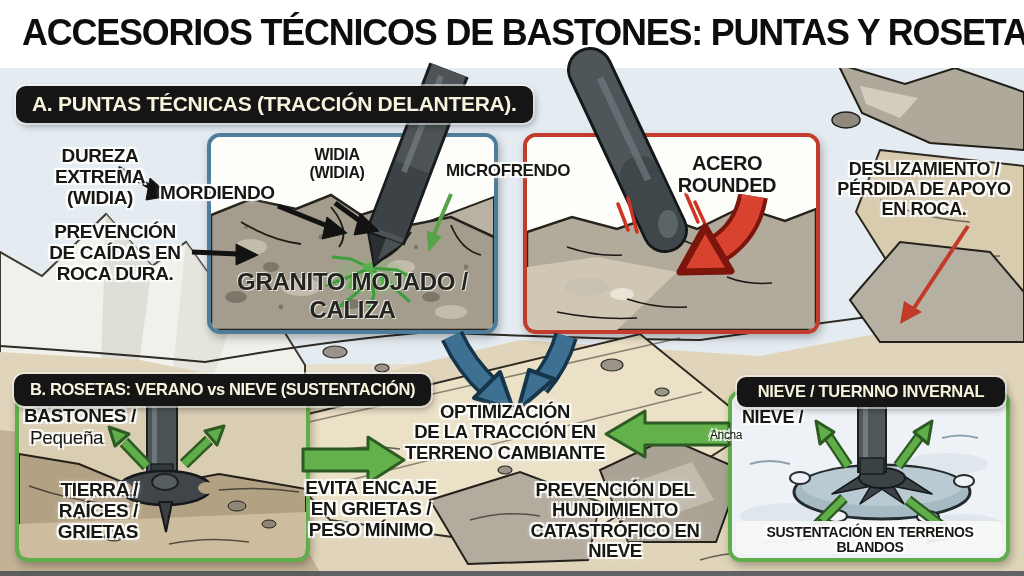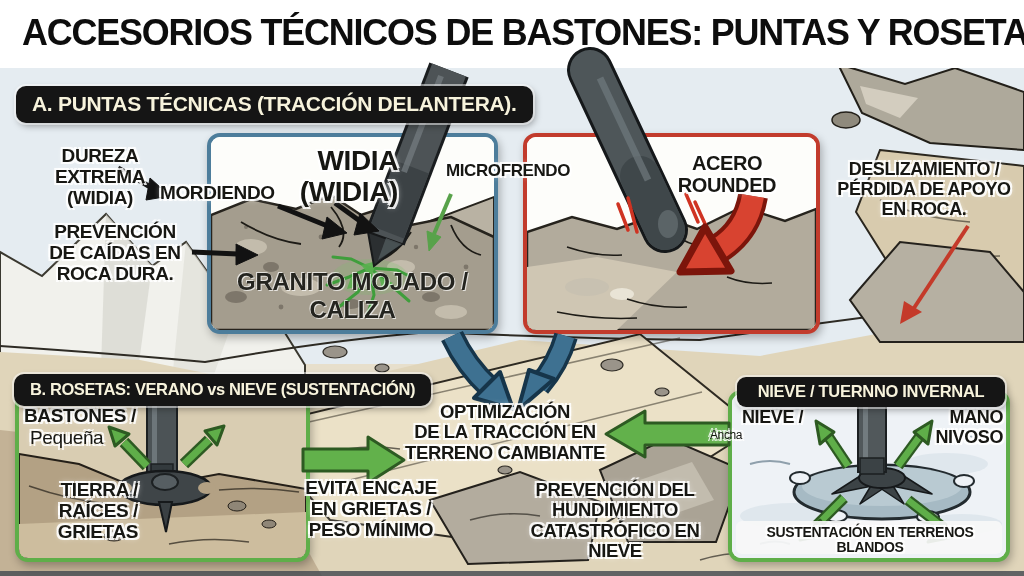--- a/index.html
+++ b/index.html
@@ -50,21 +50,21 @@
     position:absolute;font-weight:700;color:#171713;line-height:1.1;
     white-space:pre-line;text-align:center;letter-spacing:-.4px;
     text-shadow:-2px -2px 0 rgba(255,255,255,.85), 2px -2px 0 rgba(255,255,255,.85),
                 -2px 2px 0 rgba(255,255,255,.85), 2px 2px 0 rgba(255,255,255,.85),
                 0 0 6px rgba(255,255,255,.8);
   }
   .lbl-regular{font-weight:400;}
   .lbl-dureza{left:34px;top:146px;width:132px;font-size:19px;}
   .lbl-mordiendo{left:160px;top:183px;font-size:19px;white-space:nowrap;}
   .lbl-prevencion{left:38px;top:222px;width:154px;font-size:19px;}
-  .lbl-widia{left:276px;top:146px;width:122px;font-size:28px;text-align:right;}
+  .lbl-widia{left:276px;top:146px;width:122px;font-size:16px;}
   .lbl-microfrendo{left:446px;top:162px;font-size:17px;white-space:nowrap;z-index:7;}
   .lbl-acero{left:652px;top:152px;width:150px;font-size:20px;}
   .lbl-deslizamiento{left:832px;top:160px;width:184px;font-size:18px;}
   .caption-granito{position:absolute;left:0;right:0;bottom:6px;text-align:center;font-size:24px;
     font-weight:700;color:#24241f;letter-spacing:-.3px;
     text-shadow:-1px -1px 0 rgba(255,255,255,.7),1px 1px 0 rgba(255,255,255,.7);}
   .lbl-trekking{left:24px;top:406px;font-size:19px;white-space:nowrap;}
   .lbl-pequena{left:30px;top:428px;font-size:19px;white-space:nowrap;}
   .lbl-tierra{left:22px;top:480px;width:116px;font-size:19px;text-align:right;}
   .lbl-optimizacion{left:393px;top:402px;width:224px;font-size:18.5px;}
@@ -378,17 +378,15 @@
 TERRENO CAMBIANTE</div>
   <div class="lbl lbl-evita z-label">EVITA ENCAJE
 EN GRIETAS /
 PESO MÍNIMO</div>
   <div class="lbl lbl-prev-nieve z-label">PREVENCIÓN DEL
 HUNDIMIENTO
 CATASTRÓFICO EN NIEVE</div>
 
   <div class="lbl lbl-nieve z-label">NIEVE /</div>
   <div class="lbl lbl-ancha lbl-regular z-label">Ancha</div>
-  <div class="lbl lbl-mano z-label">MANO
-NIVOSO</div>
   <div class="lbl caption-sustentacion z-label">SUSTENTACIÓN EN TERRENOS BLANDOS</div>
 
 </div>
 
 </body></html>

